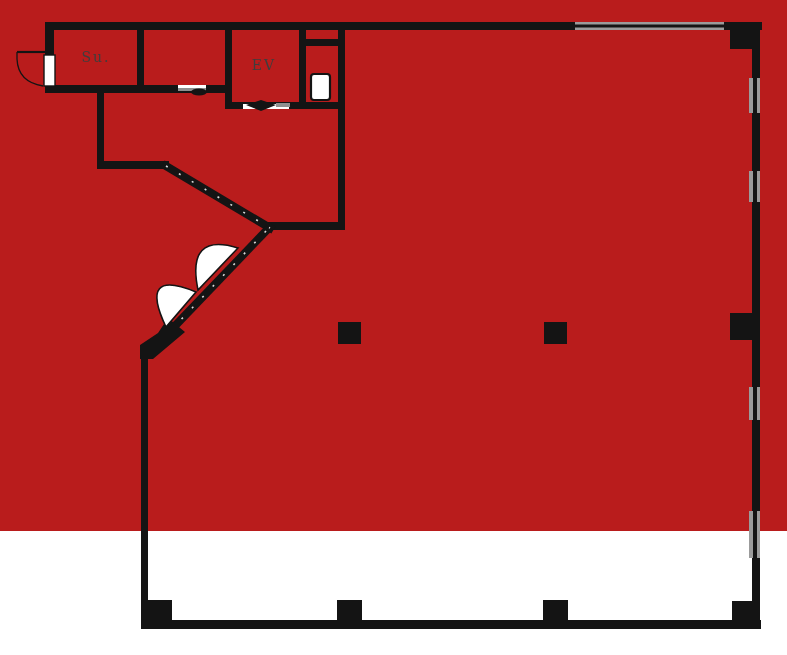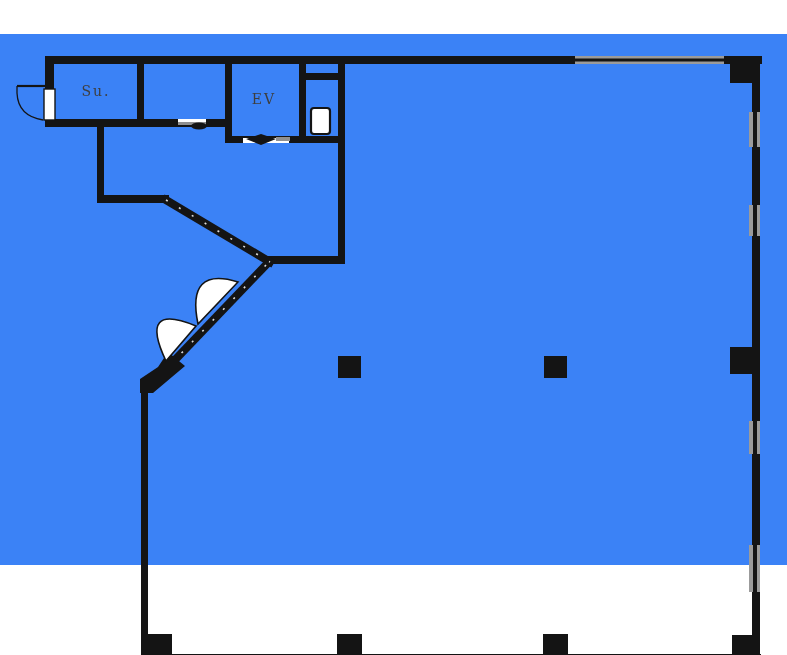--- a/index.html
+++ b/index.html
@@ -8,22 +8,21 @@
     background: #ffffff;
     width: 787px;
     height: 655px;
     overflow: hidden;
     font-family: "DejaVu Serif", serif;
   }
   .plan-stage {
     position: relative;
     width: 787px;
     height: 531px;
-    background: #3b82f6;
-    margin-top: 34px;
+    background: #b91c1c;
   }
   .plan-stage svg {
     display: block;
     filter: blur(0.35px);
   }
   .room-label {
     font-family: "DejaVu Serif", serif;
     fill: #3e3e3e;
     font-size: 14px;
     letter-spacing: 2px;

